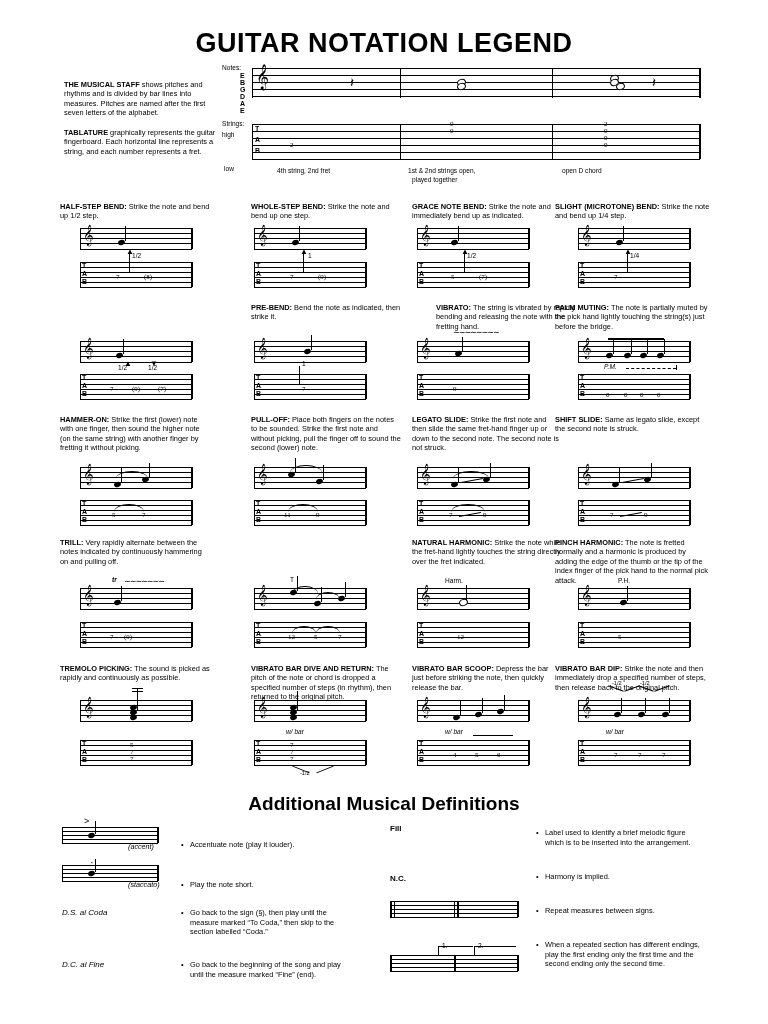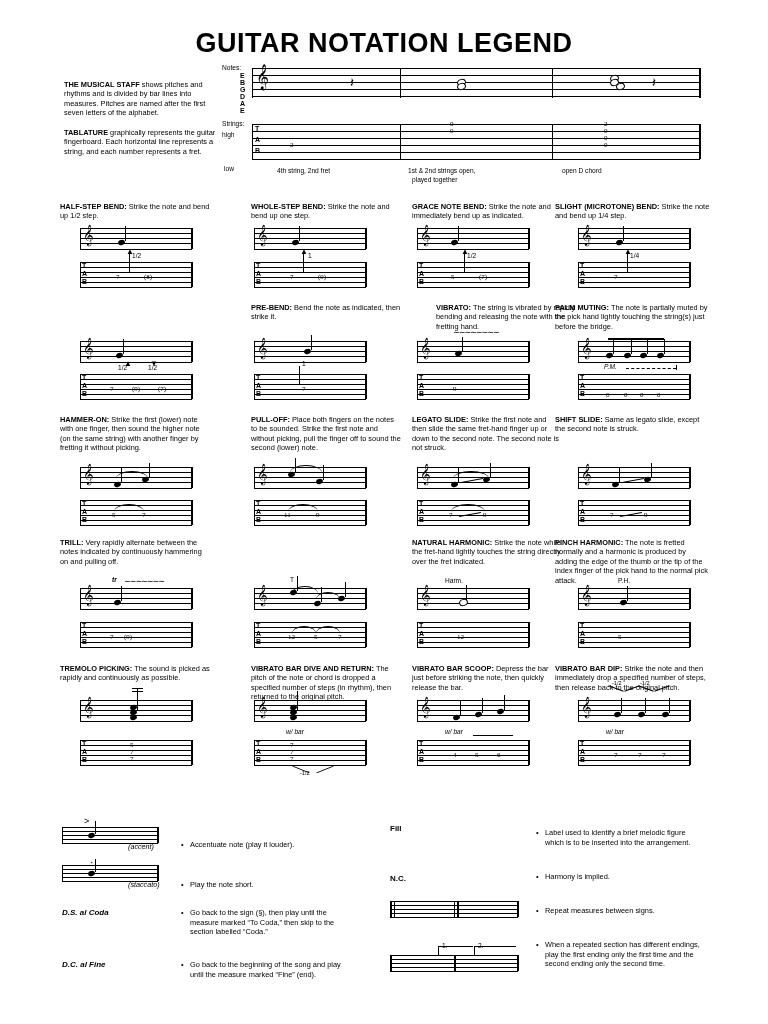--- a/index.html
+++ b/index.html
@@ -43,21 +43,21 @@
   .stem{position:absolute;width:1px;background:#000;}
   .slur{position:absolute;border-top:1px solid #000;border-radius:50%/100% 100% 0 0;height:7px;}
   .dash{position:absolute;border-top:1px dashed #000;}
   .vline{position:absolute;width:1px;background:#000;}
   .hline{position:absolute;height:1px;background:#000;}
   .arrowup{position:absolute;font-size:8px;line-height:8px;}
   .wavy{position:absolute;font-size:8px;line-height:8px;letter-spacing:-1px;font-family:"DejaVu Sans", sans-serif;}
 
   .bullet{position:absolute;font-size:7.4px;line-height:9.6px;}
   .bullet:before{content:"\2022";position:absolute;left:-9px;top:0;}
-  .defname{position:absolute;font-size:8px;font-weight:bold;font-style:italic;}
+  .defname{position:absolute;font-size:8px;font-weight:normal;font-style:italic;}
   .defname2{position:absolute;font-size:8px;font-weight:bold;}
   .small-it{position:absolute;font-size:7.2px;font-style:italic;}
 </style>
 </head>
 <body>
 
 <div class="page">
 
   <div class="title">GUITAR NOTATION LEGEND</div>
 
@@ -831,20 +831,21 @@
       <div class="barR" style="left:111px;"></div>
     <div class="tabmark" style="top:0;left:2px;">T</div>
       <div class="tabmark" style="top:8px;left:2px;">A</div>
       <div class="tabmark" style="top:16px;left:2px;">B</div>
     <div class="num" style="top:12px;left:36px;">7</div>
     <div class="num" style="top:12px;left:60px;">7</div>
     <div class="num" style="top:12px;left:84px;">7</div>
     <div class="lbli" style="top:-12px;left:28px;">w/ bar</div>
   </div>
 
+  <div class="subtitle2">Additional Musical Definitions</div>
 
   <div class="stave" style="top:827px;left:62px;width:96px;height:16px;">
     <div class="ln" style="top:0;"></div>
       <div class="ln" style="top:4px;"></div>
       <div class="ln" style="top:8px;"></div>
       <div class="ln" style="top:12px;"></div>
       <div class="ln" style="top:16px;"></div>
     <div class="bar" style="left:0;"></div>
       <div class="barR" style="left:95px;"></div>
     <div class="nhead" style="top:6px;left:26px;"></div>

